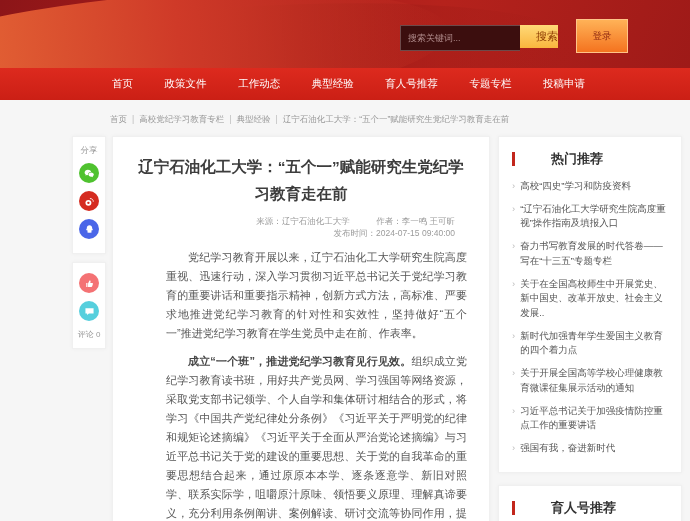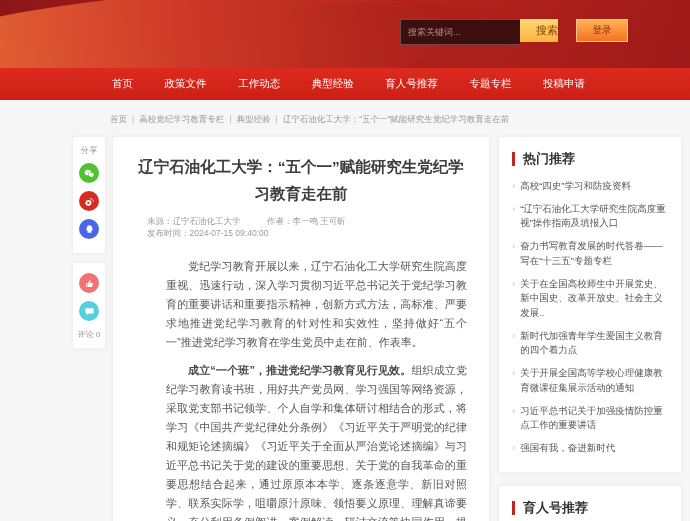--- a/index.html
+++ b/index.html
@@ -19,21 +19,21 @@
   .logo-cn { font-size:19px; font-weight:bold; letter-spacing:4px; font-style:italic;
     text-shadow:1px 1px 1px rgba(0,0,0,.35); }
   .logo-en { font-size:7px; letter-spacing:.4px; color:#f2d9d4; margin-top:2px; }
   .header-actions { position:absolute; right:62px; top:19px; z-index:2; display:flex; align-items:center; }
   .searchbox { display:flex; height:23px; }
   .searchbox input { width:120px; height:23px; background:#3c0e0e; border:1px solid rgba(255,255,255,.25);
     border-right:none; color:#e8caca; font-size:9px; padding:12px 7px; outline:none; }
   .searchbox input::placeholder { color:#b08b8b; }
   .btn-search { width:38px; height:23px; border:none; cursor:pointer; font-size:11px; color:#8c3a00;
     background:linear-gradient(#ffd977,#f9b53e);text-align:right; }
-  .btn-login { width:52px; height:23px; margin-left:18px; border:1px solid #ffc488; cursor:pointer;
+  .btn-login { width:52px; height:34px; margin-left:18px; border:1px solid #ffc488; cursor:pointer;
     font-size:9.5px; color:#8f2a12; background:linear-gradient(#ffb257,#f4731f); }
 
   
   nav { height:32px; background:linear-gradient(#dd2a1e,#cb1f15); display:flex; align-items:center;
     justify-content:space-between; padding:0 105px 0 112px; }
   nav a { color:#fff; font-size:10.5px; text-decoration:none; white-space:nowrap; cursor:pointer; }
 
   
   .content { padding-top:10px; }
   .breadcrumb { margin:4px 0 10px 110px; font-size:8.5px; color:#999; }
@@ -55,30 +55,30 @@
   .sicon.qq { background:#4a66e8; }
   .sicon.like { background:#f47274; }
   .sicon.comment { background:#56cfdd; }
   .feedback-card { margin-top:8px; padding:10px 0 5px; text-align:center; }
   .comment-label { font-size:8px; color:#999; padding-bottom:3px; }
 
   
   .article { width:378px; margin-right:8px; flex:none; padding:16px 22px 18px; }
   .article h1 { font-size:15.5px; color:#3d3d3d; text-align:center; line-height:1.75;
     font-weight:bold; margin-bottom:9px; }
-  .meta { text-align:left; font-size:8.5px; color:#9b9b9b; margin-bottom:17px; }
+  .meta { text-align:right; font-size:8.5px; color:#9b9b9b; margin-bottom:8px; }
   .meta span.group { margin:0 12px; white-space:nowrap; }
   .article p { font-size:11px; color:#555; line-height:19px; text-indent:2em;
     text-align:justify; margin-bottom:9px;margin-left:31px; }
   .article p .lead { font-weight:bold; color:#474747; }
 
   
   .sidebar { width:184px; flex:none; }
   .panel { padding:13px 13px 8px; margin-bottom:12px; }
-  .panel h2 { display:flex; align-items:center; font-size:13px; color:#333; margin-bottom:11px; }
+  .panel h2 { display:flex; align-items:center; font-size:13px; color:#333; margin-bottom:11px;gap:28px; }
   .panel h2 .bar { width:3px; height:14px; background:#c2261c; margin-right:8px; flex:none; }
   .hot-list li, .yr-item { list-style:none; }
   .hot-list li { display:flex; font-size:9.5px; color:#555; line-height:1.55; margin-bottom:8px; }
   .arrow { color:#bbb; margin-right:5px; flex:none; }
   .hot-list a, .yr-title a { color:#555; text-decoration:none; cursor:pointer; }
 </style>
 </head>
 <body>
 
 <header>

